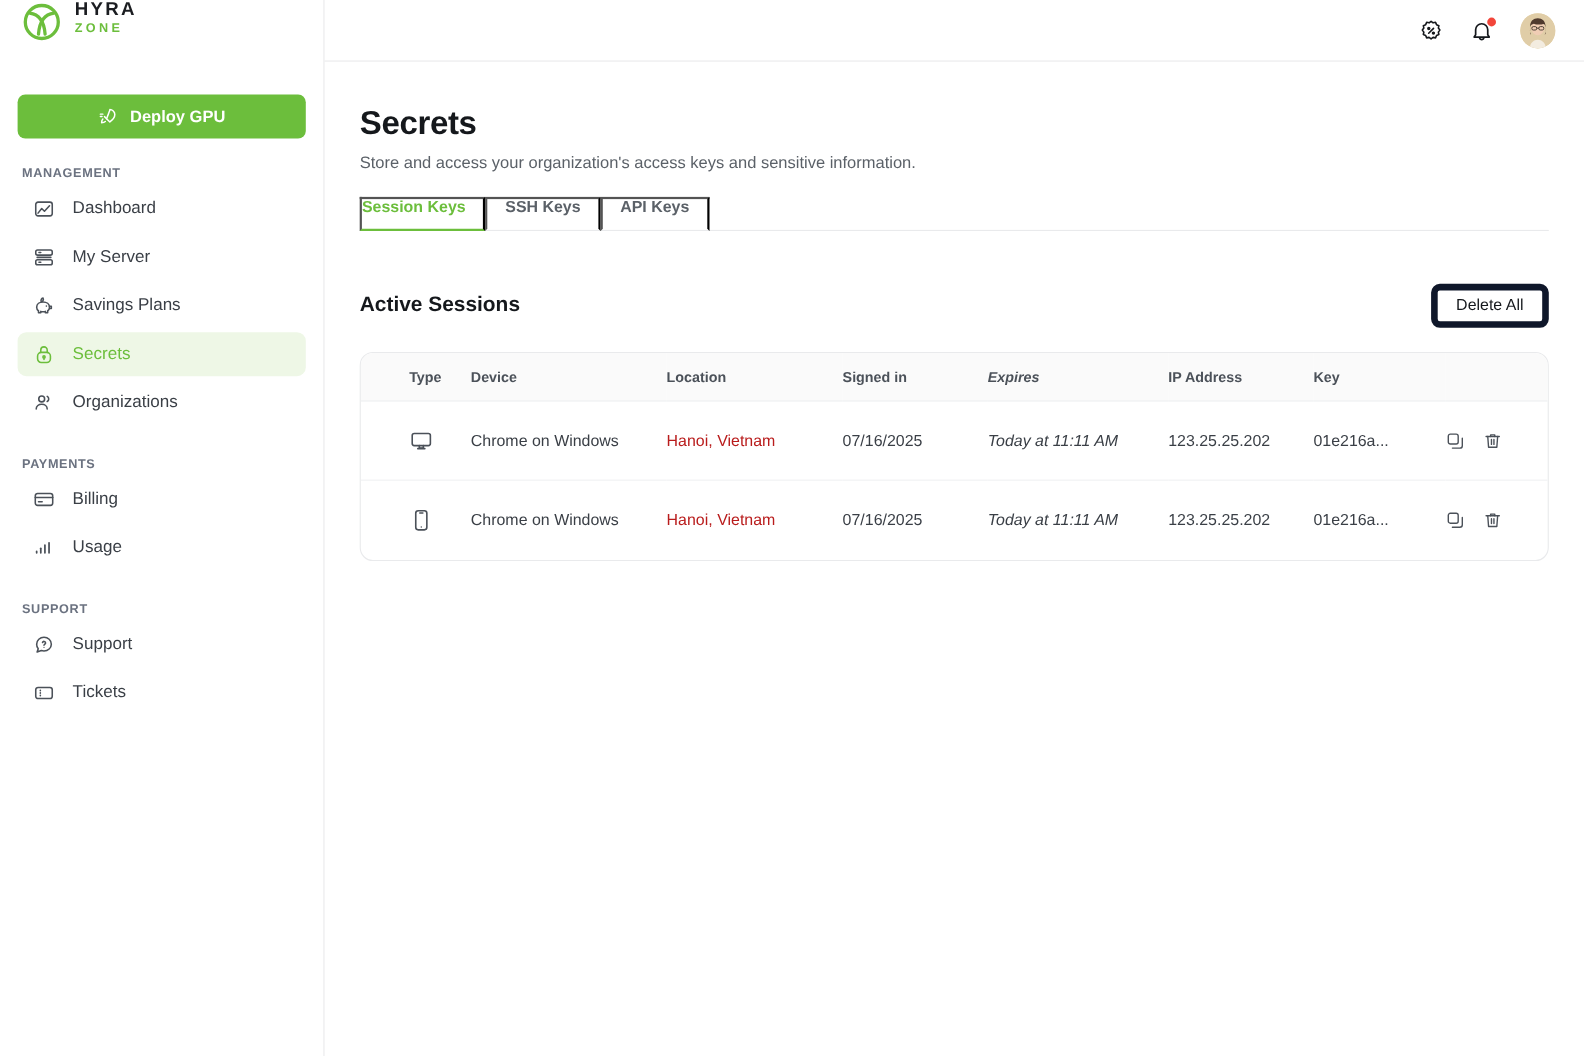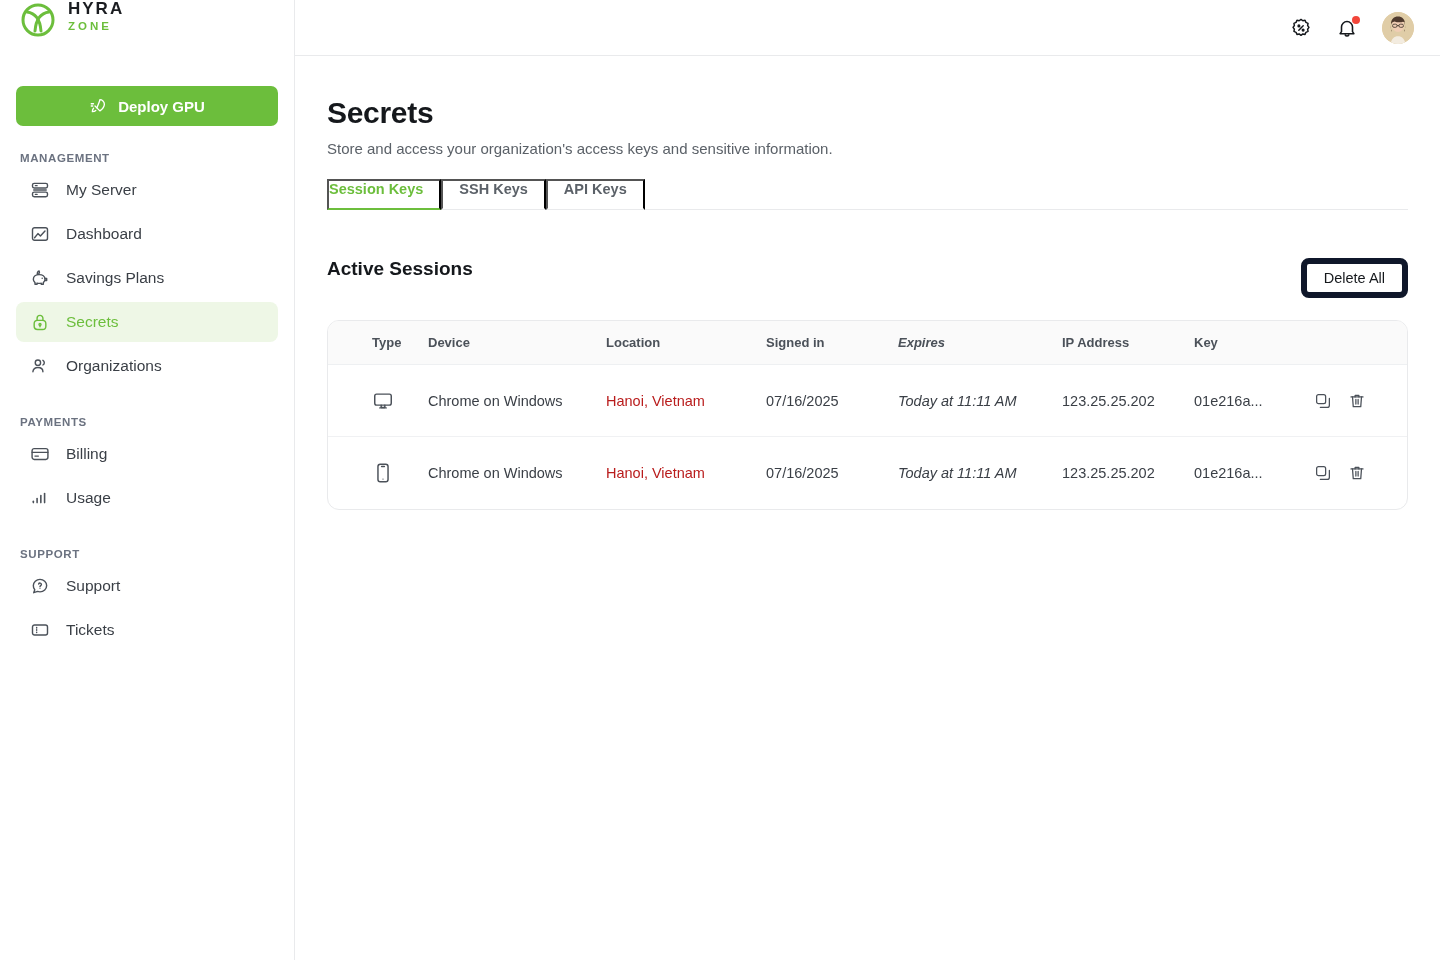--- a/index.html
+++ b/index.html
@@ -79,21 +79,21 @@
   .tab {
     font-size:14.5px; font-weight:600; color:#5b6168;
     padding:0 16px 11px 16px; cursor:pointer;
     border-bottom:2.5px solid transparent; margin-bottom:-1px;
     background:none; font-family:"Liberation Sans", sans-serif;
   }
   .tab:first-child { padding-left:0; }
   .tab.active { color:#6cbe3c; border-bottom-color:#6cbe3c;text-align:center; }
 
   .section-head {
-    display:flex; justify-content:space-between;
+    display:flex; align-items:center; justify-content:space-between;
     margin-top:48px;
   }
   .section-title { font-size:19px; font-weight:700; color:#15181c; }
   .ghost-btn {
     height:40px; padding:0 17px;
     background:#ffffff; border:6px solid #0f172a; border-radius:8px;
     font-size:14.5px; color:#15181c; cursor:pointer;
     font-family:"Liberation Sans", sans-serif;
   }
 
@@ -159,37 +159,37 @@
         </svg>
       </span>
       <span>Deploy GPU</span>
     </button>
 
     <div class="nav-section-label">MANAGEMENT</div>
 
     <a class="nav-item">
       <span class="nav-ico">
         <svg viewBox="0 0 24 24" width="20" height="20" fill="none" stroke="currentColor" stroke-width="1.7" stroke-linecap="round" stroke-linejoin="round">
+          <rect x="3" y="4.5" width="18" height="15" rx="2.5"></rect>
+          <path d="M5.5 16.5 9.5 11.5l3 3L18 8.5"></path>
+        </svg>
+      </span>
+      <span>Dashboard</span>
+    </a>
+
+    <a class="nav-item">
+      <span class="nav-ico">
+        <svg viewBox="0 0 24 24" width="20" height="20" fill="none" stroke="currentColor" stroke-width="1.7" stroke-linecap="round" stroke-linejoin="round">
           <rect x="3" y="4" width="18" height="5.5" rx="2"></rect>
           <rect x="3" y="14.5" width="18" height="5.5" rx="2"></rect>
           <path d="M6.5 6.75h2M6.5 17.25h2"></path>
           <path d="M4.5 12h15"></path>
         </svg>
       </span>
       <span>My Server</span>
-    </a>
-
-    <a class="nav-item">
-      <span class="nav-ico">
-        <svg viewBox="0 0 24 24" width="20" height="20" fill="none" stroke="currentColor" stroke-width="1.7" stroke-linecap="round" stroke-linejoin="round">
-          <rect x="3" y="4.5" width="18" height="15" rx="2.5"></rect>
-          <path d="M5.5 16.5 9.5 11.5l3 3L18 8.5"></path>
-        </svg>
-      </span>
-      <span>Dashboard</span>
     </a>
 
     <a class="nav-item">
       <span class="nav-ico">
         <svg viewBox="0 0 24 24" width="20" height="20" fill="none" stroke="currentColor" stroke-width="1.7" stroke-linecap="round" stroke-linejoin="round">
           <path d="M4 13.5c0-3.3 3.1-5.6 7-5.6 3.9 0 7 2.3 7 5.6 0 1.6-.8 3-2 4v2h-2.5v-1.4c-.8.2-1.6.3-2.5.3s-1.7-.1-2.5-.3V19.5H6v-2c-1.2-1-2-2.4-2-4z"></path>
           <path d="M18 12.5h2v2.5h-1.6"></path>
           <path d="M9 7.5C8.3 5.8 9.2 4 11 3.6c.6 1.2.3 2.6-.6 3.5"></path>
           <circle cx="14.6" cy="12.3" r=".9" fill="currentColor" stroke="none"></circle>
         </svg>

